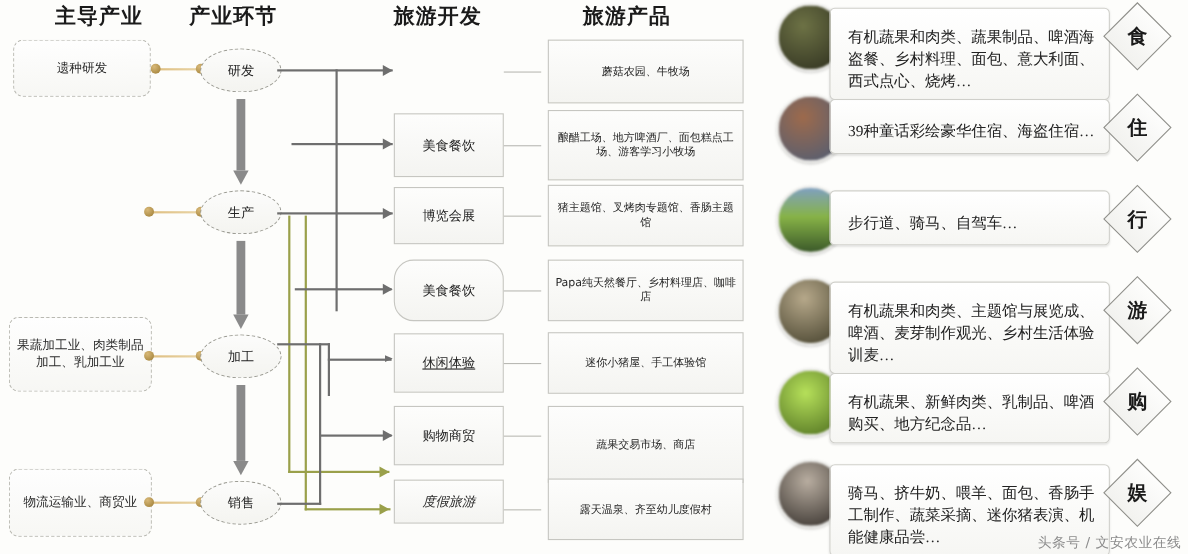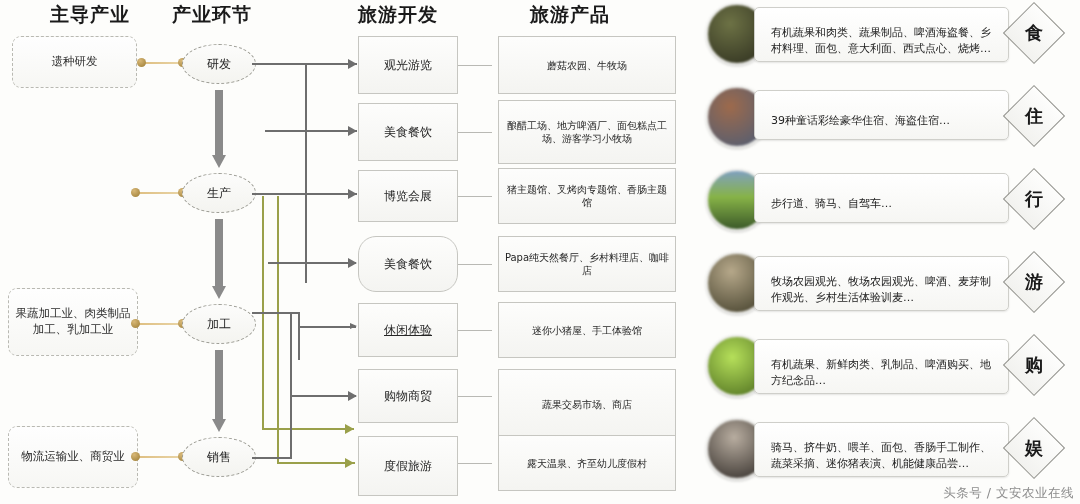--- a/index.html
+++ b/index.html
@@ -131,22 +131,23 @@
   }
   .r-bubble {
     position: absolute; left: 48px; top: 4px; width: 255px;
     min-height: 50px;
     border: 1px solid #cfcfca;
     border-radius: 5px;
     background: linear-gradient(180deg,#ffffff,#f6f6f3);
     box-shadow: 0 1px 2px rgba(0,0,0,.10);
     display: flex; align-items: center;
     padding: 17px 8px 5px 16px;
-    font-size: 11px; line-height: 1.42; color: #222;
+    font-size: 14px; line-height: 1.42; color: #222;
     filter: blur(0.45px);
+    font-family: Liberation Serif, serif;
   }
   .r-diamond {
     position: absolute; left: 306px; top: 8px;
     width: 44px; height: 44px;
     border: 1.5px solid #8f8f8a;
     background: linear-gradient(180deg,#fdfdfc,#f2f2ef);
     transform: rotate(45deg);
   }
   .r-diamond span {
     display: block; width: 100%; height: 100%;
@@ -231,27 +232,26 @@
   <div class="fl thick h" style="left:298px; top:326px; width:58px;"></div>
   <div class="arrowhead small" style="left:350px; top:323px;"></div>
   <div class="fl thick h" style="left:268px; top:262px; width:88px;"></div>
   <div class="arrowhead" style="left:348px; top:258px;"></div>
 
   <div class="fl thick h" style="left:252px; top:457px; width:40px;"></div>
   <div class="fl thick v" style="left:290px; top:312px; height:147px;"></div>
   <div class="fl thick h" style="left:290px; top:395px; width:66px;"></div>
   <div class="arrowhead" style="left:348px; top:391px;"></div>
 
-  <div class="dev-box" style="top:36px;  height:58px;">观光游览</div>
   <div class="dev-box" style="top:103px; height:58px;">美食餐饮</div>
   <div class="dev-box" style="top:170px; height:52px;">博览会展</div>
   <div class="dev-box" style="top:236px; height:56px;border-radius:18px;">美食餐饮</div>
   <div class="dev-box" style="top:303px; height:54px;text-decoration:underline;">休闲体验</div>
   <div class="dev-box" style="top:369px; height:54px;">购物商贸</div>
-  <div class="dev-box" style="top:436px; height:60px;">度假旅游</div>
+  <div class="dev-box" style="top:436px; height:40px;font-style:italic;">度假旅游</div>
 
   <div class="dp-link" style="top:65px;"></div>
   <div class="dp-link" style="top:132px;"></div>
   <div class="dp-link" style="top:196px;"></div>
   <div class="dp-link" style="top:264px;"></div>
   <div class="dp-link" style="top:330px;"></div>
   <div class="dp-link" style="top:396px;"></div>
   <div class="dp-link" style="top:463px;"></div>
 
   <div class="prod-box" style="top:36px;  height:58px;">蘑菇农园、牛牧场</div>
@@ -281,21 +281,21 @@
   <div class="r-row" style="top:169px;">
     <div class="r-thumb" style="background:linear-gradient(180deg,#7fa0c0 0%, #87b347 45%, #3c5a2a 100%);"></div>
     <div class="r-bubble">步行道、骑马、自驾车…</div>
     <div class="r-diamond">
       <span>行</span>
     </div>
   </div>
 
   <div class="r-row" style="top:252px;">
     <div class="r-thumb" style="background:radial-gradient(circle at 40% 30%, #b6a88a, #3d3a26);"></div>
-    <div class="r-bubble">牧场农园观光、牧场农园观光、啤酒、麦芽制作观光、乡村生活体验训麦…</div>
+    <div class="r-bubble">有机蔬果和肉类、主题馆与展览成、啤酒、麦芽制作观光、乡村生活体验训麦…</div>
     <div class="r-diamond">
       <span>游</span>
     </div>
   </div>
 
   <div class="r-row" style="top:335px;">
     <div class="r-thumb" style="background:radial-gradient(circle at 42% 35%, #b6e05a, #49691d);"></div>
     <div class="r-bubble">有机蔬果、新鲜肉类、乳制品、啤酒购买、地方纪念品…</div>
     <div class="r-diamond">
       <span>购</span>

